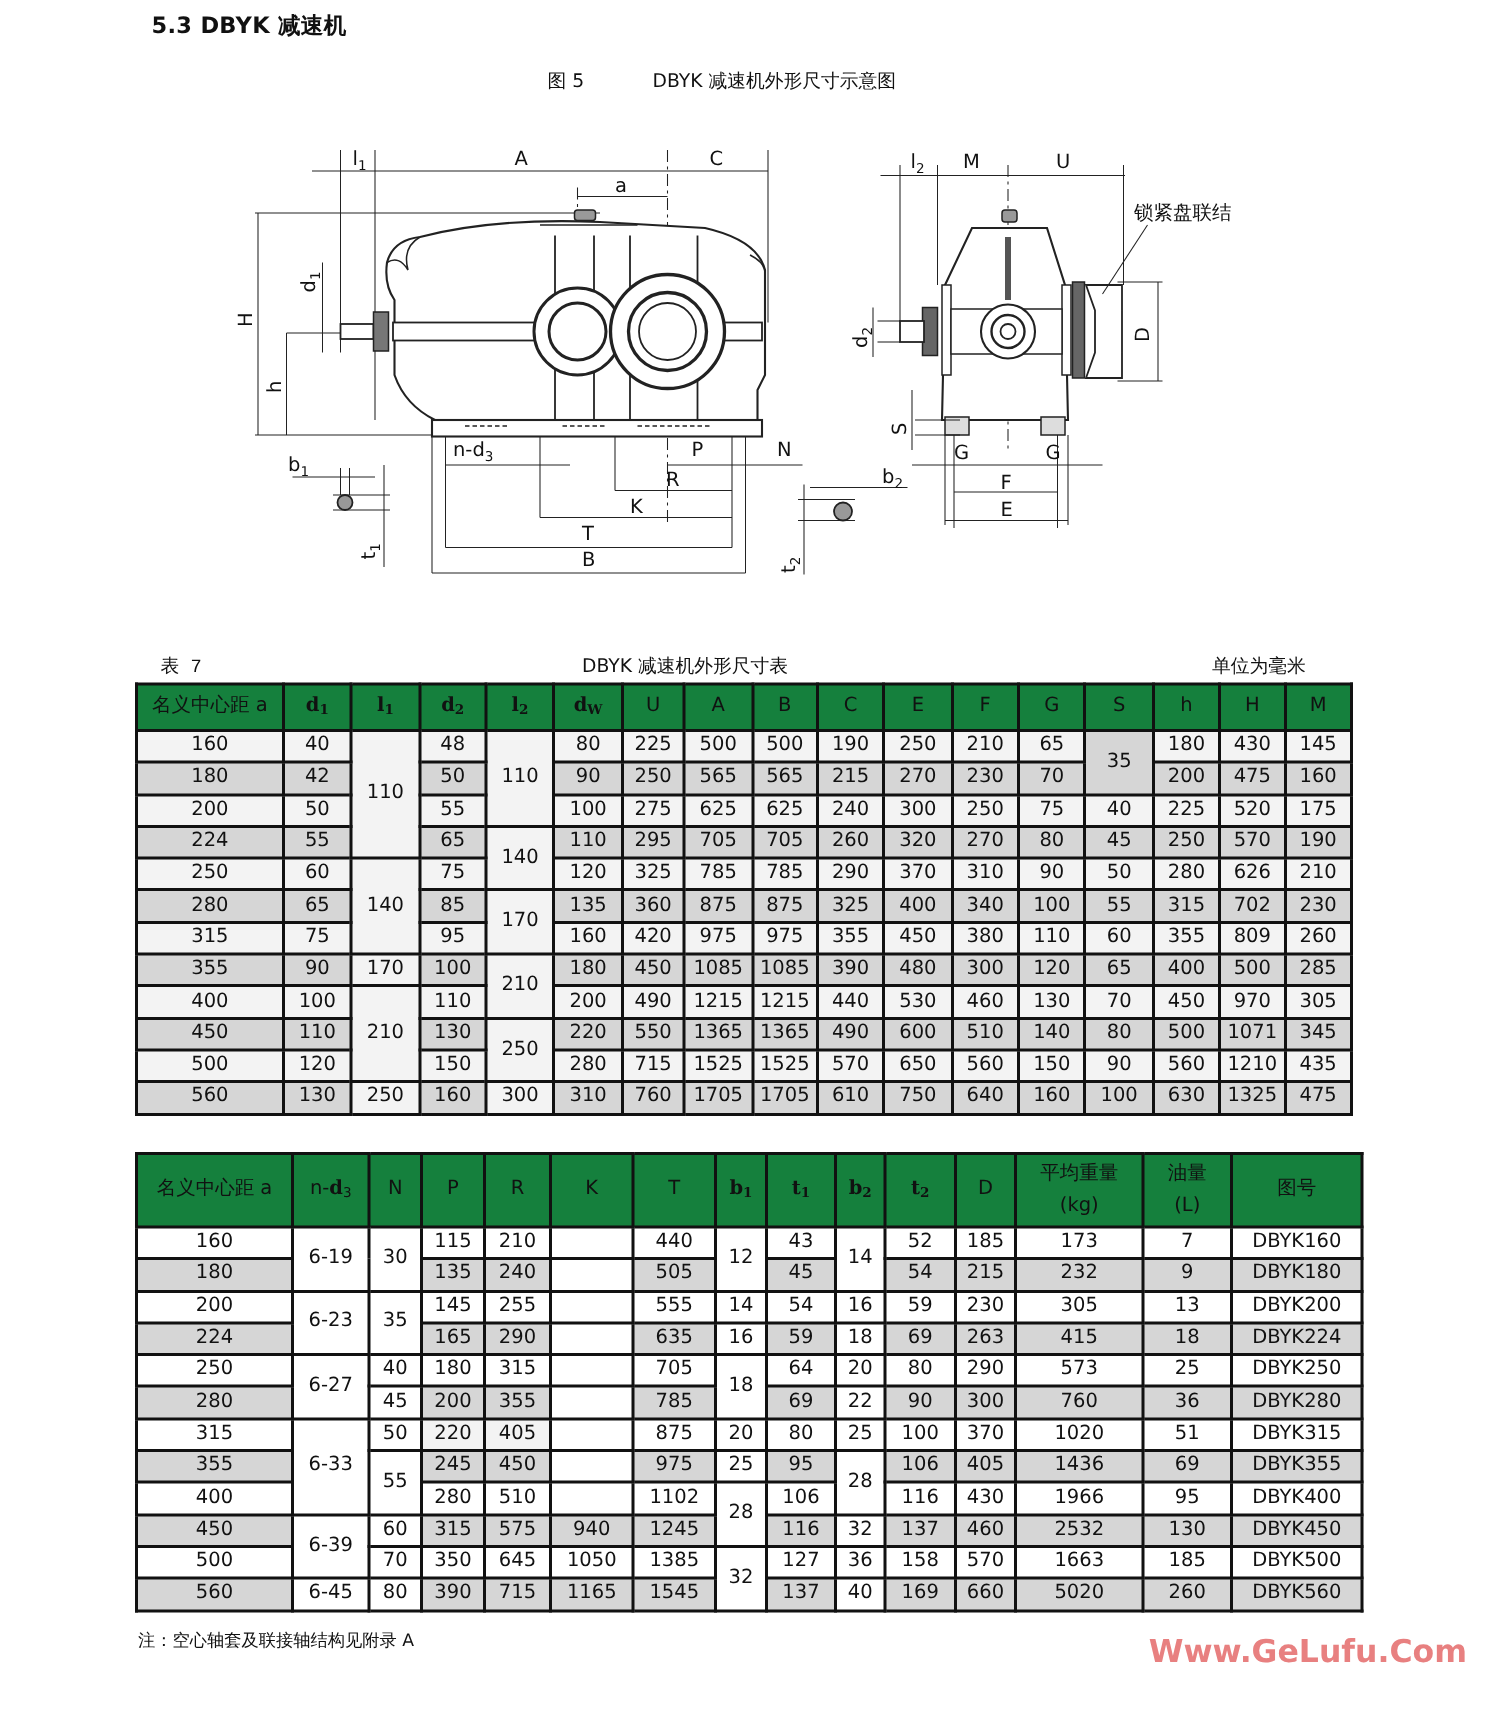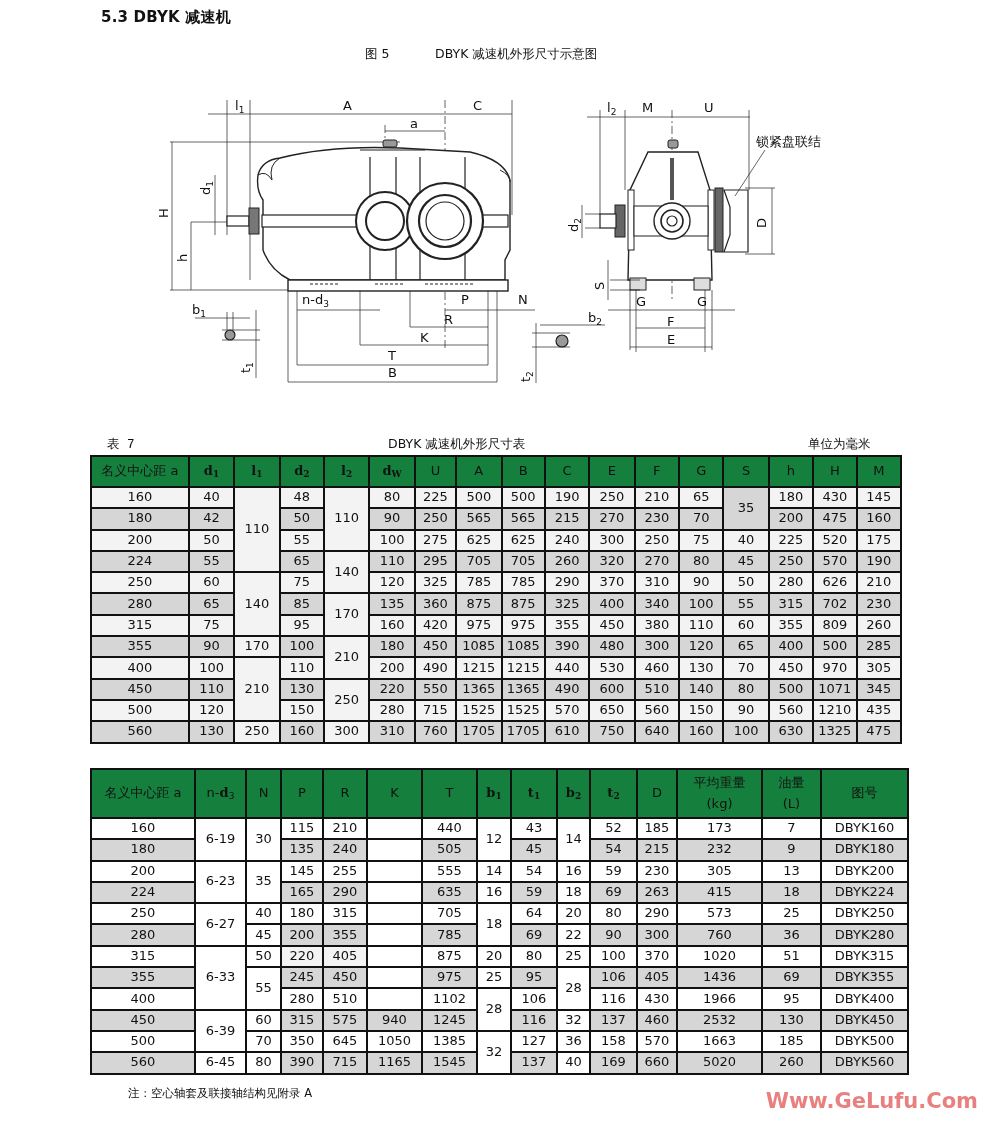--- a/index.html
+++ b/index.html
@@ -15,21 +15,21 @@
   td{height:19.3px;}
   .l{background:#f3f3f3;}
   .d{background:#d6d6d6;}
   .w{background:#fff;}
   th .sub{font-size:9px;vertical-align:-2px;}
   th.serif{font-family:"DejaVu Serif","Liberation Serif",serif;font-weight:bold;}
   #t1{left:90px;top:455px;width:812px;}
   #t1 th{height:29px;}
   #t2{left:90px;top:768px;width:817px;}
   #t2 th{height:47px;}
-  .note{position:absolute;left:92px;top:1086px;font-size:11.5px;margin-left:36px;}
+  .note{position:absolute;left:92px;top:1086px;font-size:11.5px;}
   .wm{position:absolute;right:14px;top:1093px;text-align:center;color:#e88080;}
   .wm .cn{font-family:"DejaVu Serif","Liberation Serif",serif;font-size:22px;letter-spacing:12px;font-weight:bold;}
   .wm .en{font-size:21px;font-weight:bold;margin-top:-4px;}
 </style>
 </head>
 <body>
 
 <div class="sec-title">5.3   DBYK 减速机</div>
 
 <div class="fig-caption">

